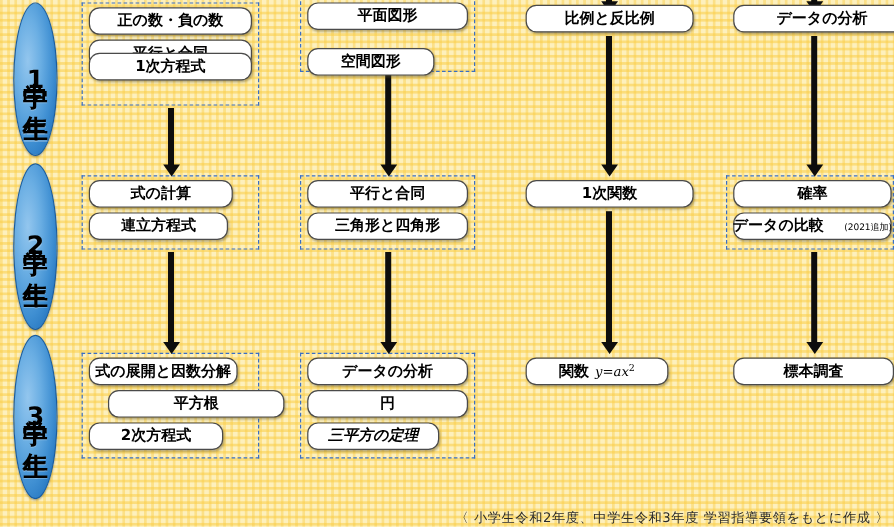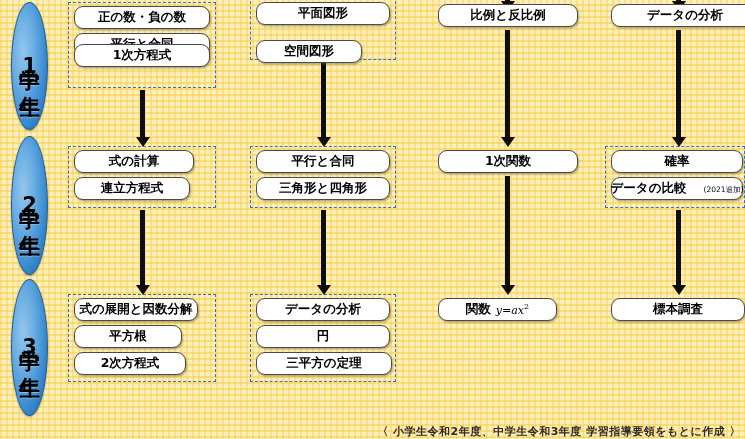--- a/index.html
+++ b/index.html
@@ -116,21 +116,21 @@
     border-right: 7px solid transparent;
     border-top: 10px solid #0d0d0d;
   }
 
   
   #footer-caption {
     position: absolute;
     right: 4px;
     bottom: 0px;
     font-size: 11px;
-    font-weight: 700;
+    font-weight: 400;
     color: #2b2b2b;
     white-space: nowrap;
     letter-spacing: 0.5px;
   }
 </style>
 </head>
 <body>
 
 <div id="canvas">
 
@@ -209,33 +209,33 @@
       <div class="topic-box" style="left: 611px; top: 150px; width: 132px;">
         <span class="topic-label">確率</span>
       </div>
       <div class="topic-box" style="left: 611px; top: 177px; width: 132px;">
         <span class="topic-label">データの比較</span>
         <span class="note">(2021追加)</span>
       </div>
       <div class="topic-box" style="left: 74px; top: 298px; width: 124px;">
         <span class="topic-label">式の展開と因数分解</span>
       </div>
-      <div class="topic-box" style="left: 74px; top: 325px; width: 108px;">
+      <div class="topic-box" style="left: 90px; top: 325px; width: 147px;">
         <span class="topic-label">平方根</span>
       </div>
       <div class="topic-box" style="left: 74px; top: 352px; width: 112px;">
         <span class="topic-label">2次方程式</span>
       </div>
       <div class="topic-box" style="left: 256px; top: 298px; width: 134px;">
         <span class="topic-label">データの分析</span>
       </div>
       <div class="topic-box" style="left: 256px; top: 325px; width: 134px;">
         <span class="topic-label">円</span>
       </div>
-      <div class="topic-box" style="left: 256px; top: 352px; width: 136px;">
+      <div class="topic-box" style="left: 256px; top: 352px; width: 110px; font-style: italic;">
         <span class="topic-label">三平方の定理</span>
       </div>
       <div class="topic-box" style="left: 438px; top: 298px; width: 119px;">
         <span class="topic-label">関数</span>
         <span class="math"><span>y=ax</span><sup>2</sup></span>
       </div>
       <div class="topic-box" style="left: 611px; top: 298px; width: 134px;">
         <span class="topic-label">標本調査</span>
       </div>
     </div>

